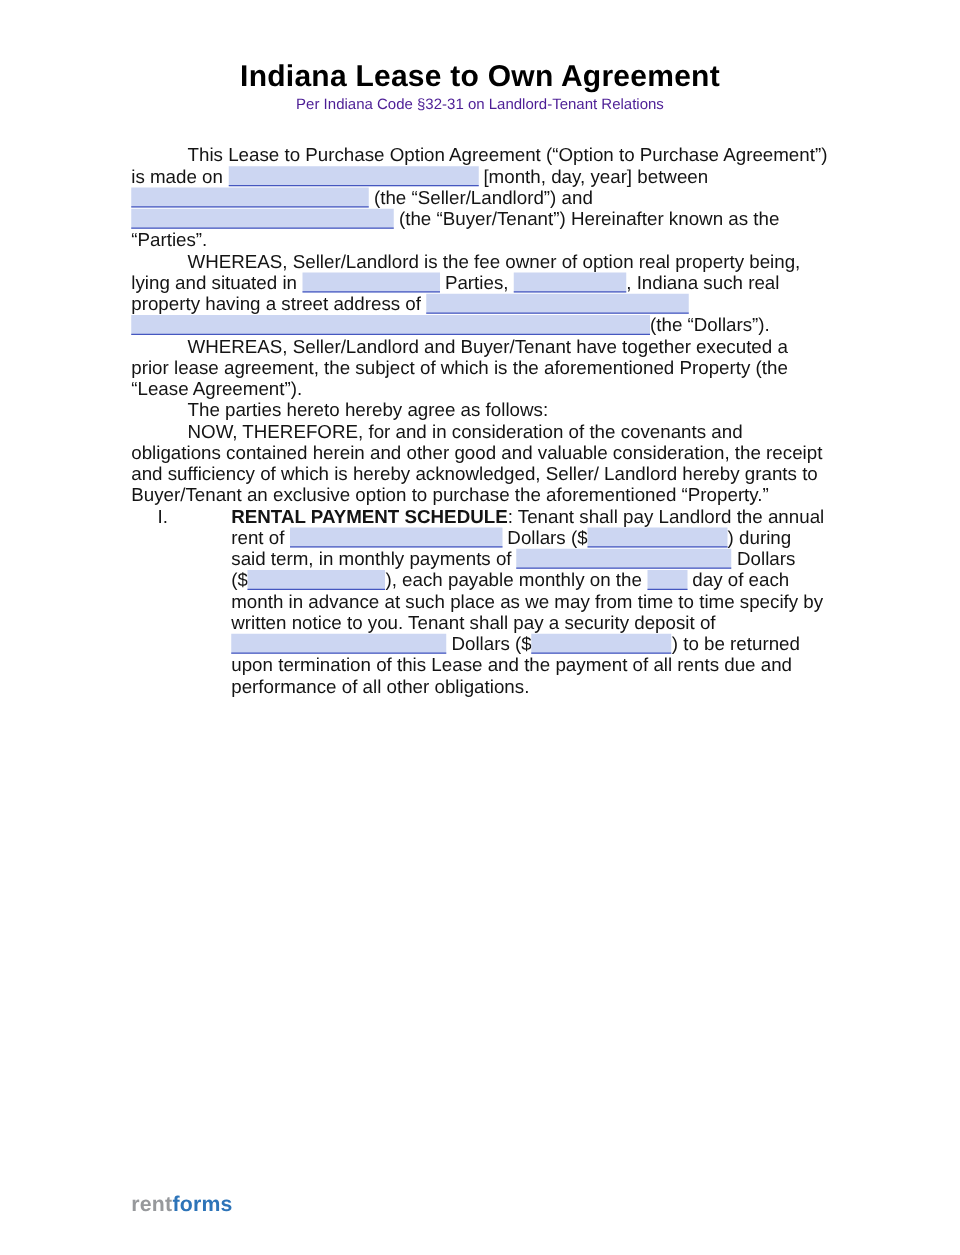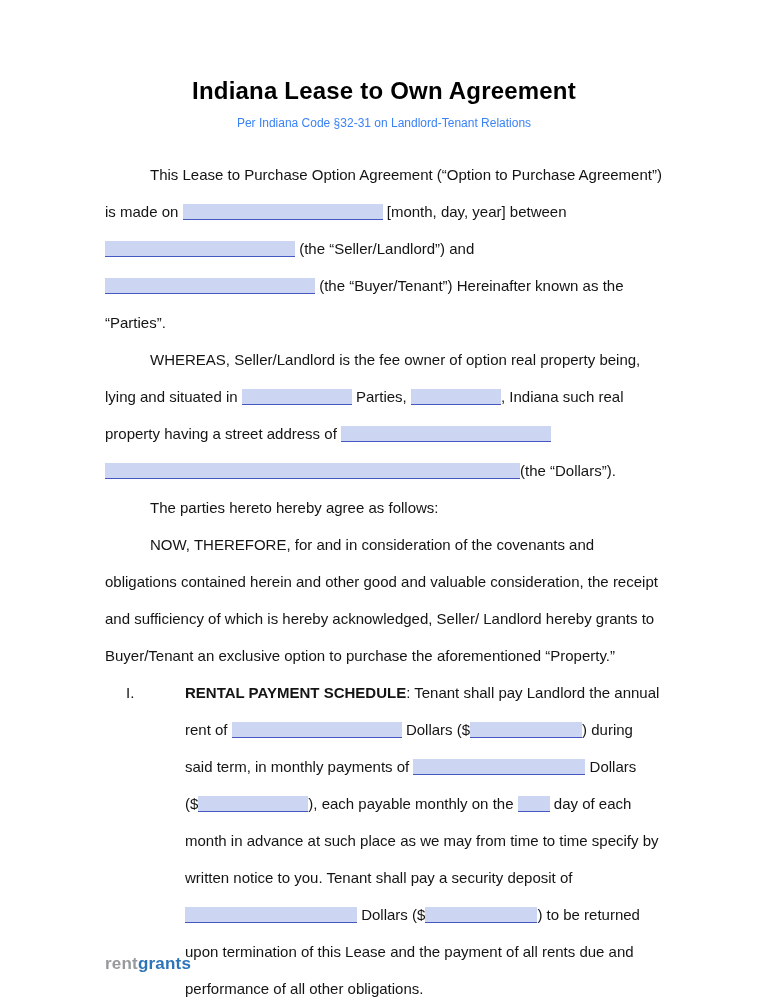--- a/index.html
+++ b/index.html
@@ -6,27 +6,27 @@
   html, body { margin: 0; padding: 0; background: #ffffff; }
   .page {
     position: relative;
     width: 768px;
     height: 1004px;
     background: #ffffff;
     font-family: "Liberation Sans", "DejaVu Sans", sans-serif;
     color: #141414;
     overflow: hidden;
   }
-  .doc-header { padding-top: 77px; text-align: center; }
+  .doc-header { padding-top: 48px; text-align: center; }
   .title { margin: 0; font-size: 24px; font-weight: 700; color: #000; letter-spacing: 0.2px; }
-  .subtitle { margin-top: 11px; font-size: 12px; color: #3b82f6; }
+  .subtitle { margin-top: 0; font-size: 12px; color: #4c1d95; }
   .doc-body {
     margin: 26px 106px 0 105px;
     font-size: 15px;
-    line-height: 37px;
+    line-height: 17px;
   }
   .para { margin: 0; text-indent: 45px; }
   .list-item { display: flex; margin: 0; }
   .list-num { flex: 0 0 80px; padding-left: 21px; }
   .list-body { flex: 1; }
   .clause-heading { font-weight: 700; }
   .blank {
     display: inline-block;
     height: 16px;
     vertical-align: -3px;
@@ -69,20 +69,23 @@
 
     <p class="para">
       <span>WHEREAS, Seller/Landlord is the fee owner of option real property being, lying and situated in</span>
       <span class="blank" style="width:110px"></span>
       <span>Parties,</span>
       <span class="blank" style="width:90px"></span><span>, Indiana such real property having a street address of</span>
       <span class="blank" style="width:210px"></span>
       <span class="blank" style="width:415px"></span><span>(the “Dollars”).</span>
     </p>
 
+    <p class="para">
+      <span>WHEREAS, Seller/Landlord and Buyer/Tenant have together executed a prior lease agreement, the subject of which is the aforementioned Property (the “Lease Agreement”).</span>
+    </p>
 
     <p class="para">
       <span>The parties hereto hereby agree as follows:</span>
     </p>
 
     <p class="para">
       <span>NOW, THEREFORE, for and in consideration of the covenants and obligations contained herein and other good and valuable consideration, the receipt and sufficiency of which is hereby acknowledged, Seller/ Landlord hereby grants to Buyer/Tenant an exclusive option to purchase the aforementioned “Property.”</span>
     </p>
 
     <div class="list-item">
@@ -100,15 +103,15 @@
         <span>day of each month in advance at such place as we may from time to time specify by written notice to you. Tenant shall pay a security deposit of</span>
         <span class="blank" style="width:172px"></span>
         <span>Dollars</span>
         <span class="nowrap"><span>($</span><span class="blank" style="width:112px"></span><span>)</span></span>
         <span>to be returned upon termination of this Lease and the payment of all rents due and performance of all other obligations.</span>
       </div>
     </div>
 
   </main>
 
-  <footer class="doc-footer"><span class="brand-free">rent</span><span class="brand-forms">grants</span></footer>
+  <footer class="doc-footer"><span class="brand-free">rent</span><span class="brand-forms">forms</span></footer>
 
 </div>
 
 </body></html>

